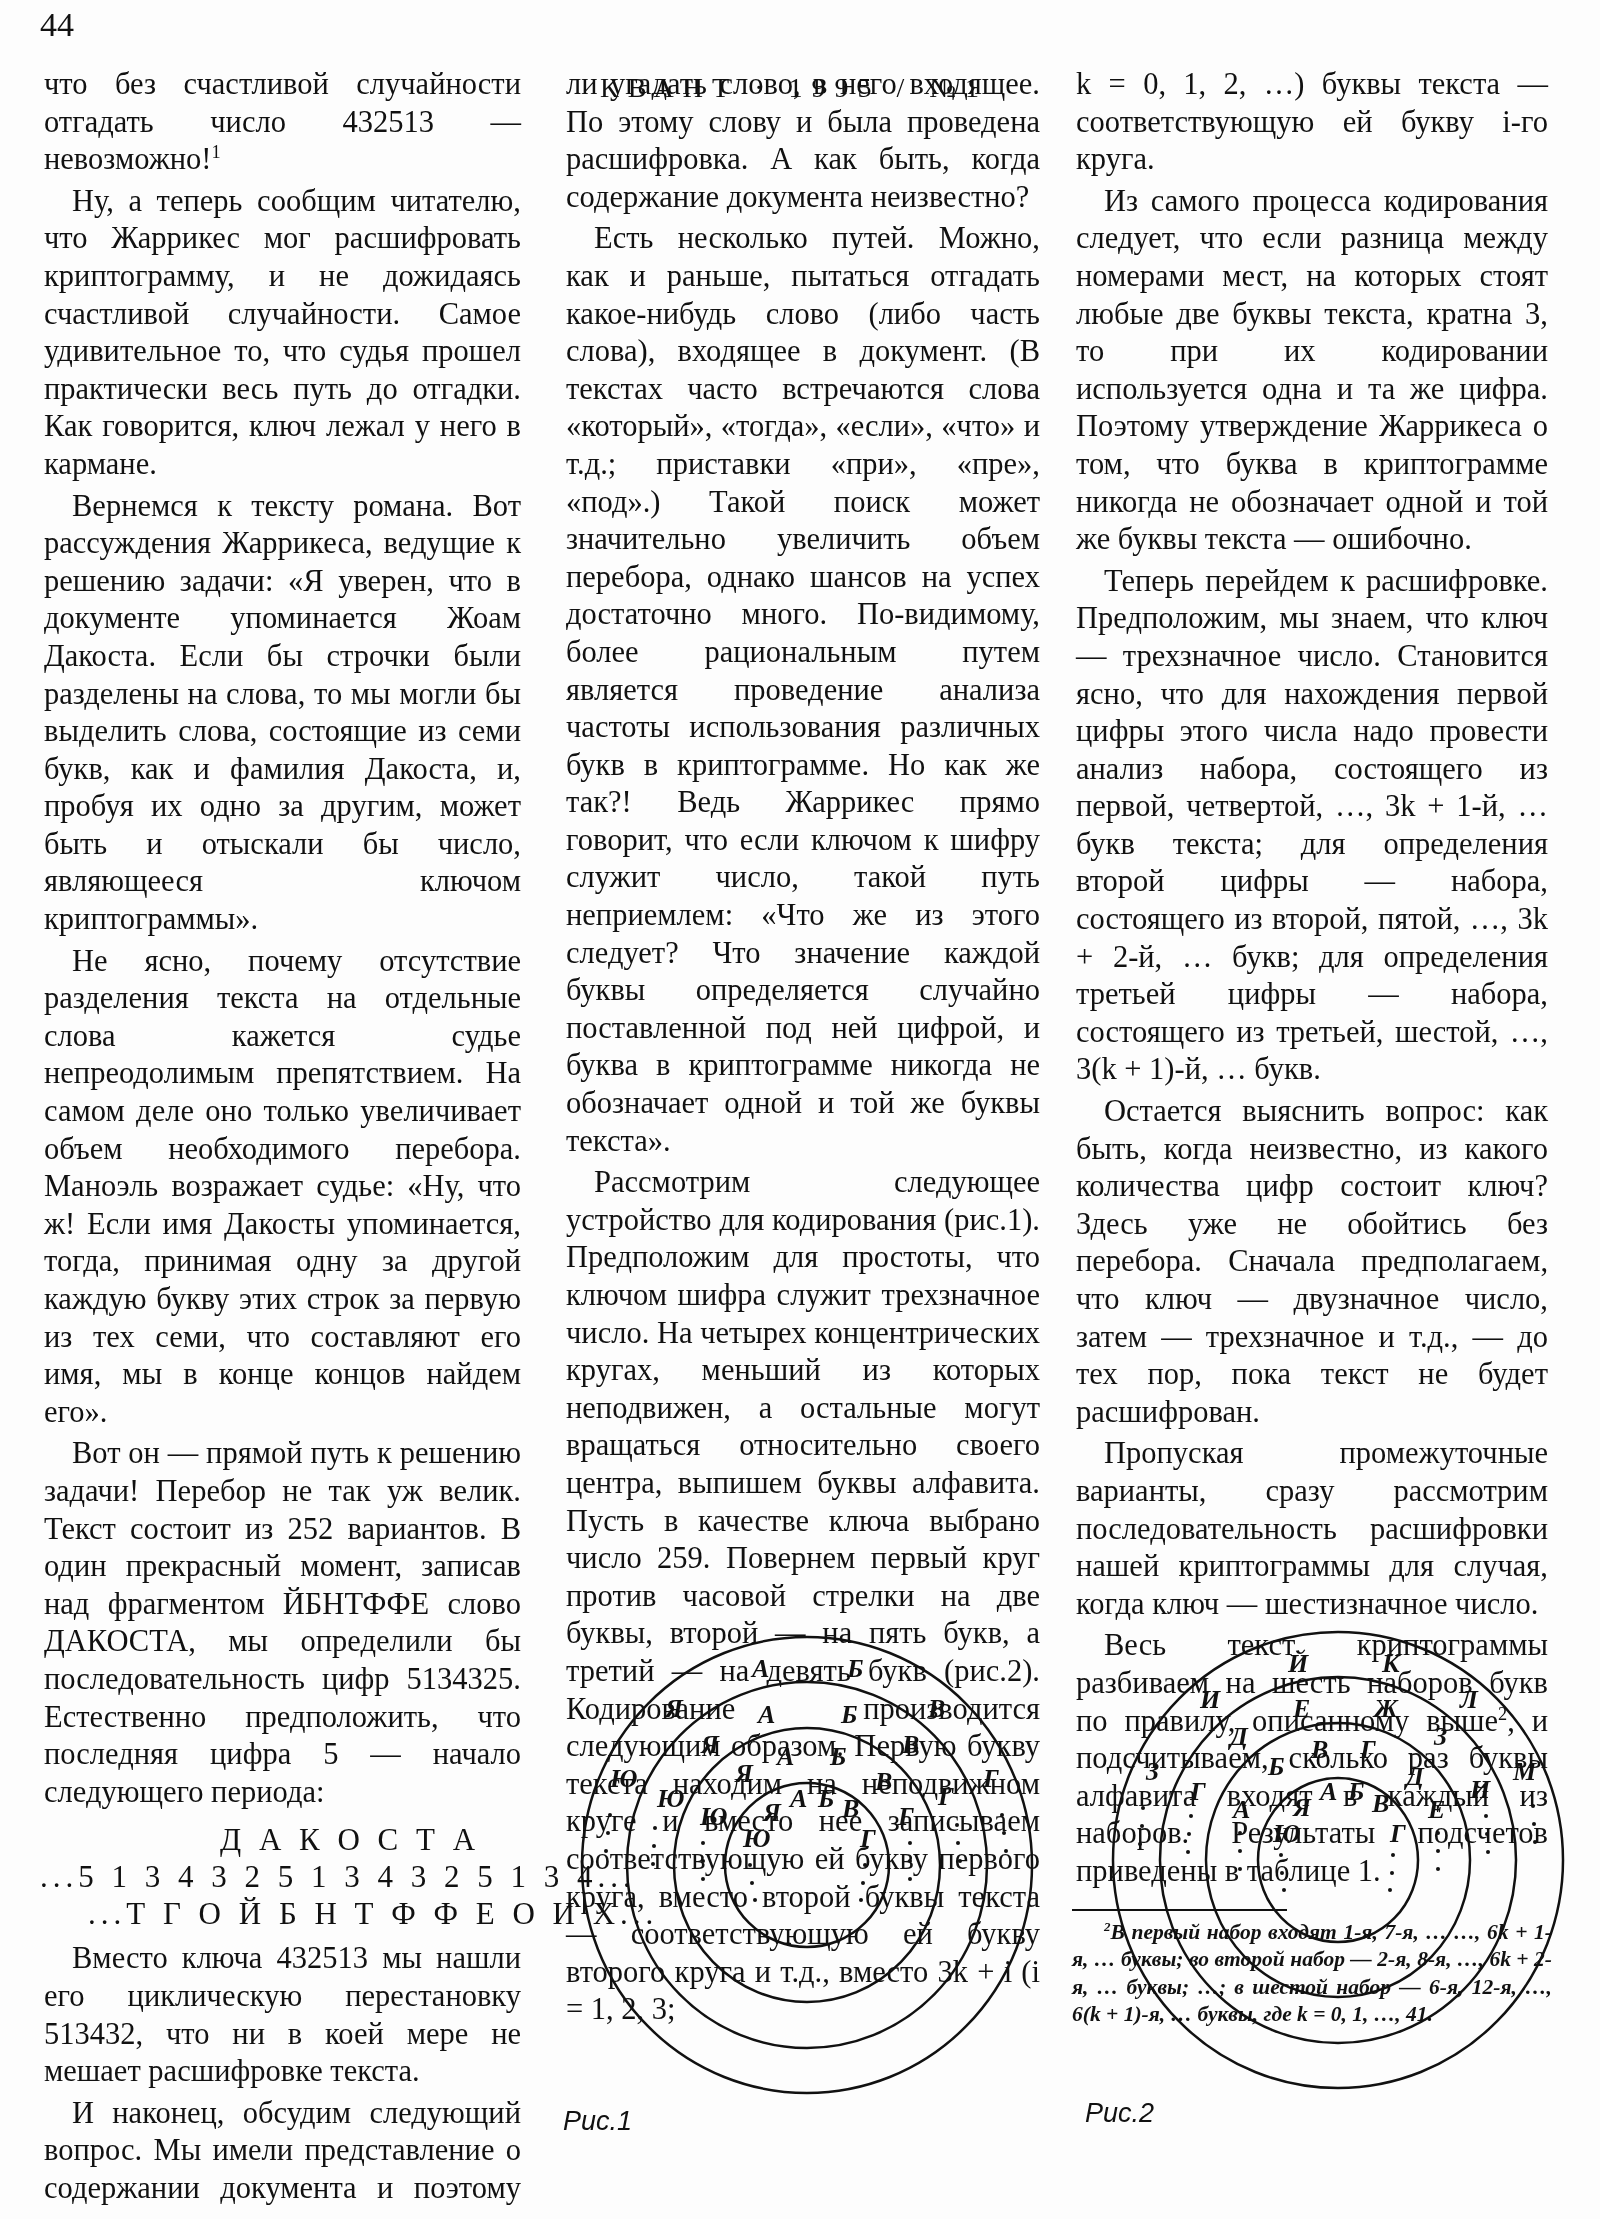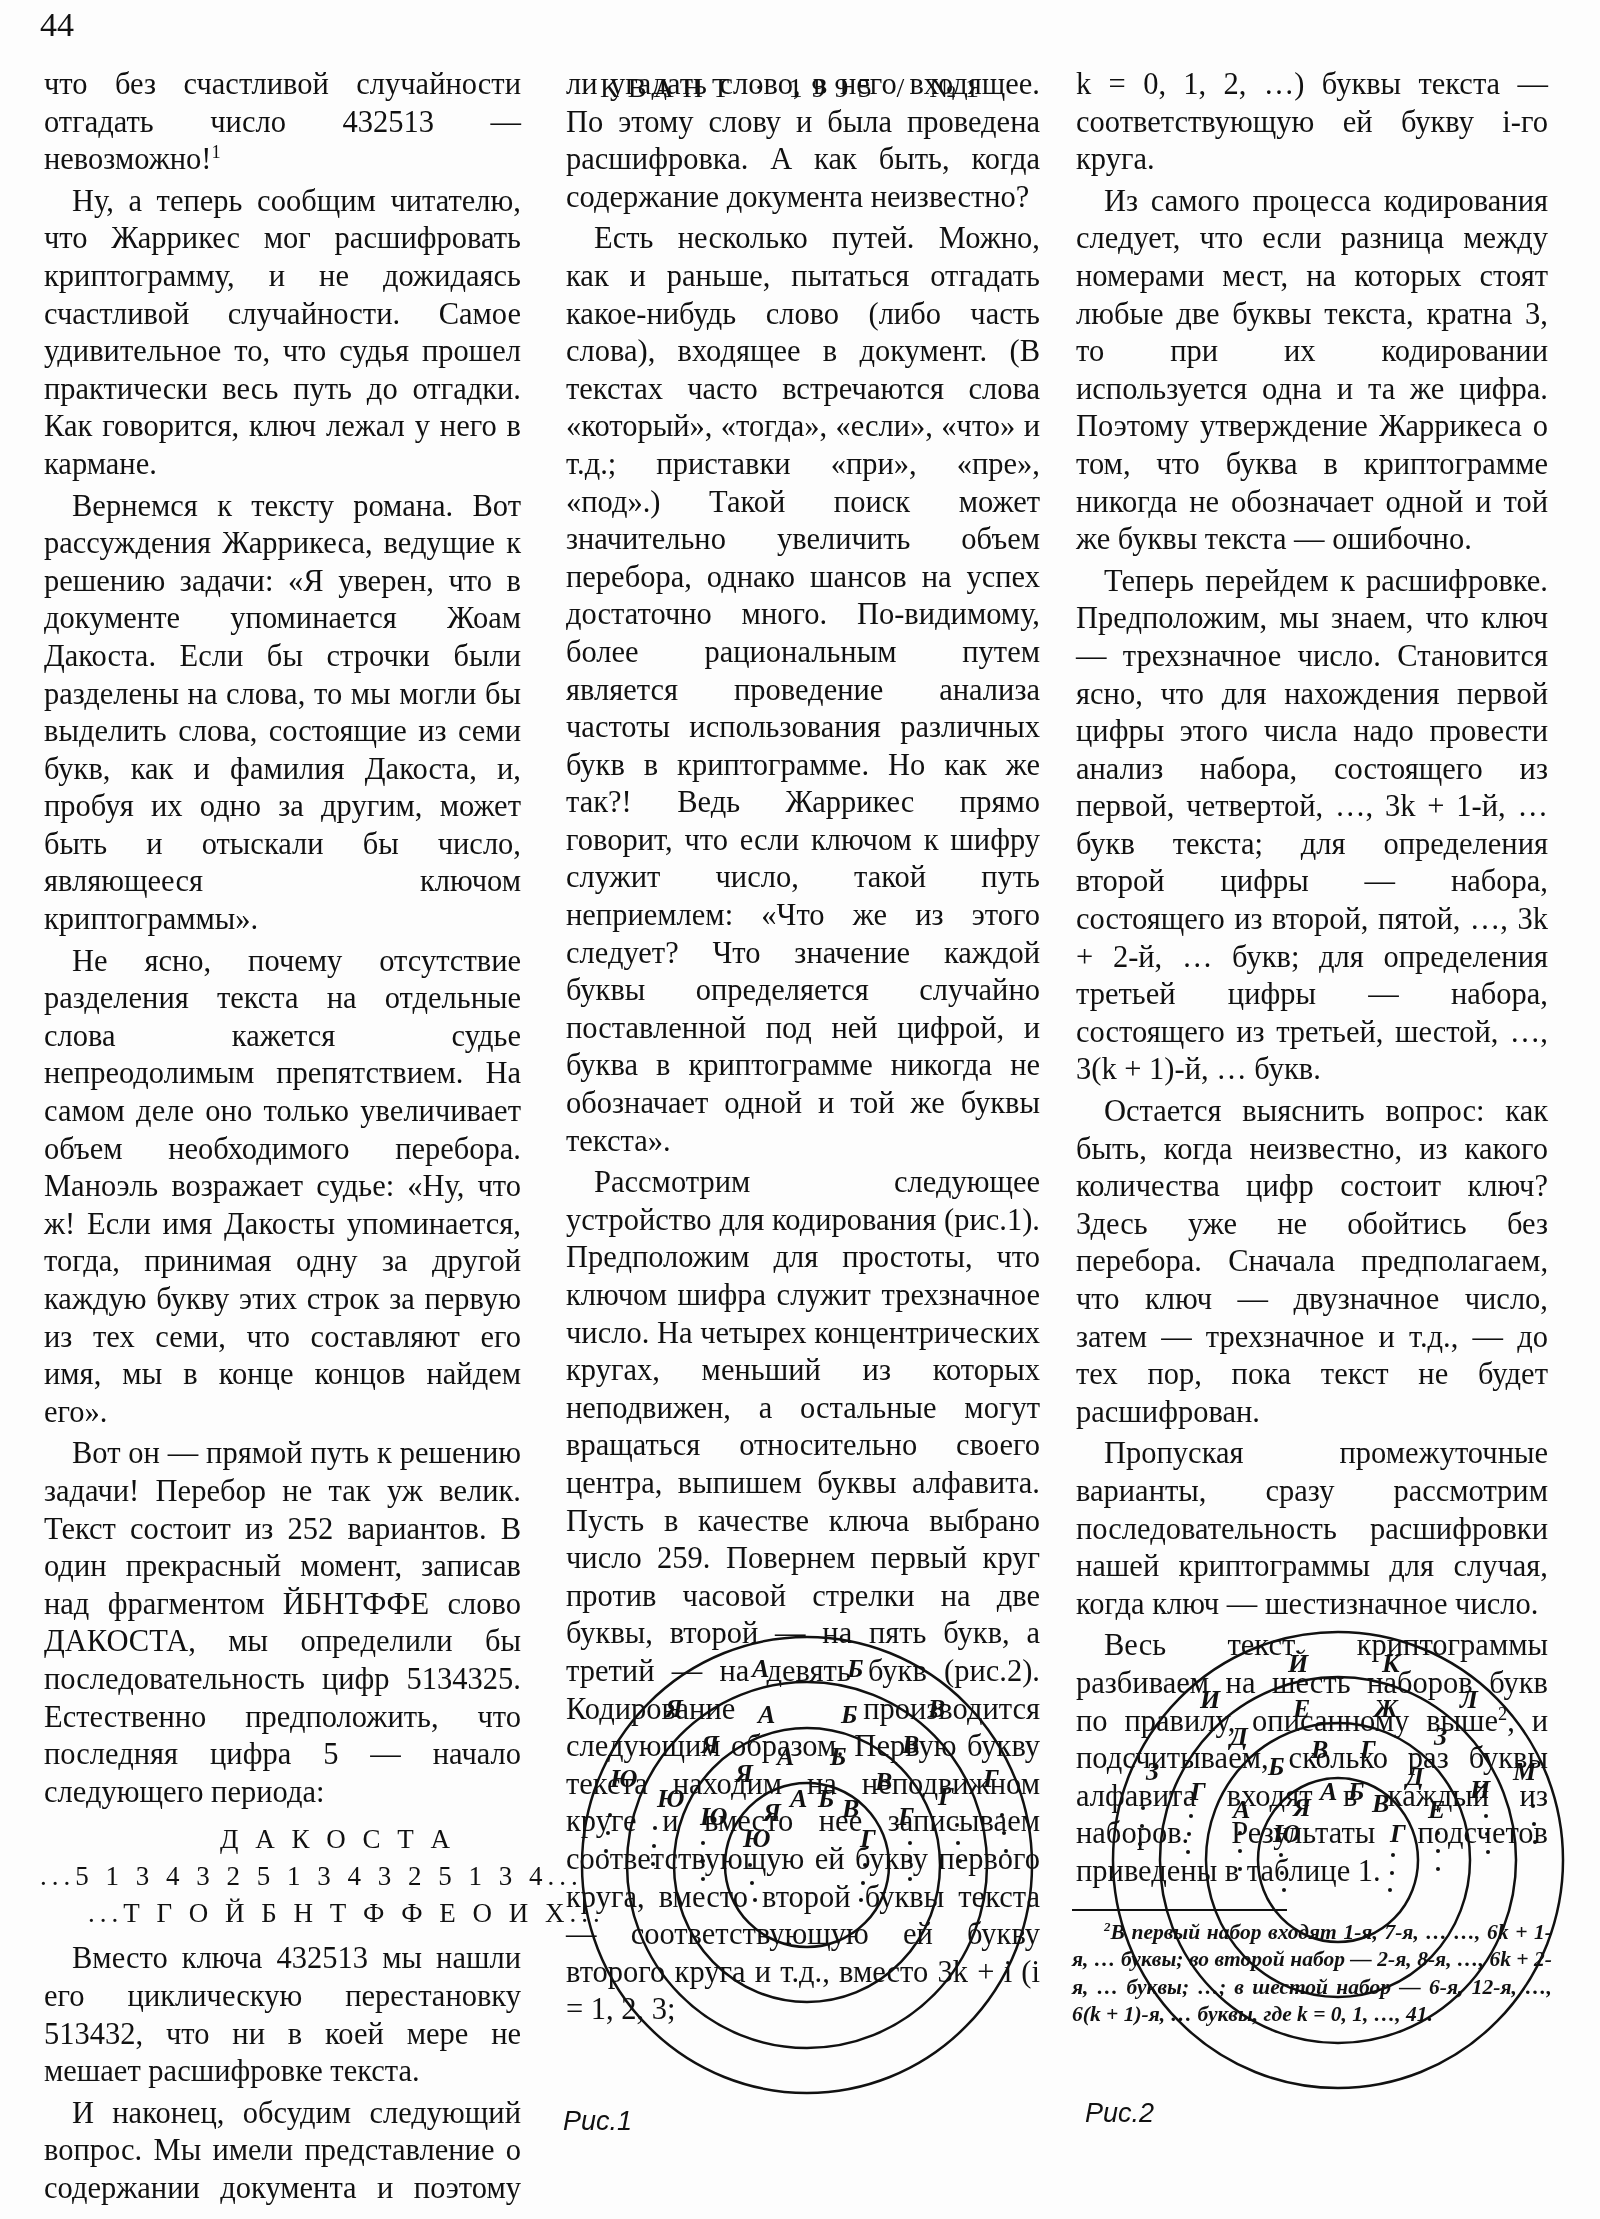--- a/index.html
+++ b/index.html
@@ -8,21 +8,21 @@
   .pagenum{position:absolute;left:40px;top:6px;font-size:34px;}
   .running{position:absolute;left:600px;top:28px;width:400px;text-align:left;
            font-size:28px;letter-spacing:9px;margin-top:44px;}
   .col{position:absolute;top:62px;font-size:30.5px;line-height:37.6px;text-align:justify;hyphens:manual;}
   .c1{left:40px;width:485px;}
   .c2{left:562px;width:482px;}
   .c3{left:1072px;width:480px;}
   .col p{margin:4px;text-indent:28px;}
   .col p.noind{text-indent:0;}
   .col p + p{margin-top:3px;font-family:Liberation Serif, serif;}
-  .seq{font-size:27px;letter-spacing:5px;line-height:37px;margin:10px 0 8px 0;}
+  .seq{font-size:31px;letter-spacing:5px;line-height:37px;margin:10px 0 8px 0;}
   .seq div{white-space:nowrap;}
   .seq .w{padding-left:180px;}
   .seq .d{padding-left:0;}
   .seq .c{padding-left:48px;}
   sup{font-size:60%;line-height:0;}
   .rule{border-top:2px solid #111;width:215px;margin:18px 0 8px 0;}
   .fn{font-style:italic;font-weight:bold;font-size:21.5px;line-height:27.5px;text-align:justify;}
   .fn p{margin:0;text-indent:32px;}
   .fig{position:absolute;}
   .fig svg{display:block;}

